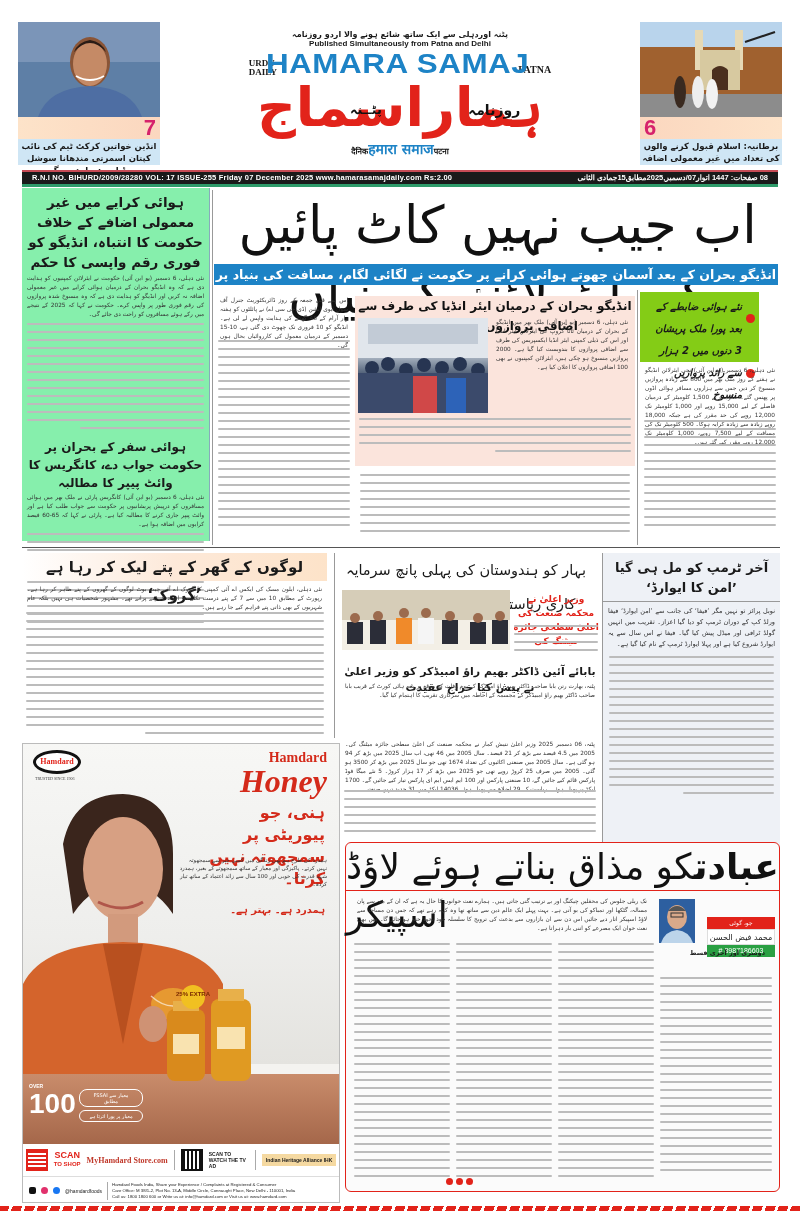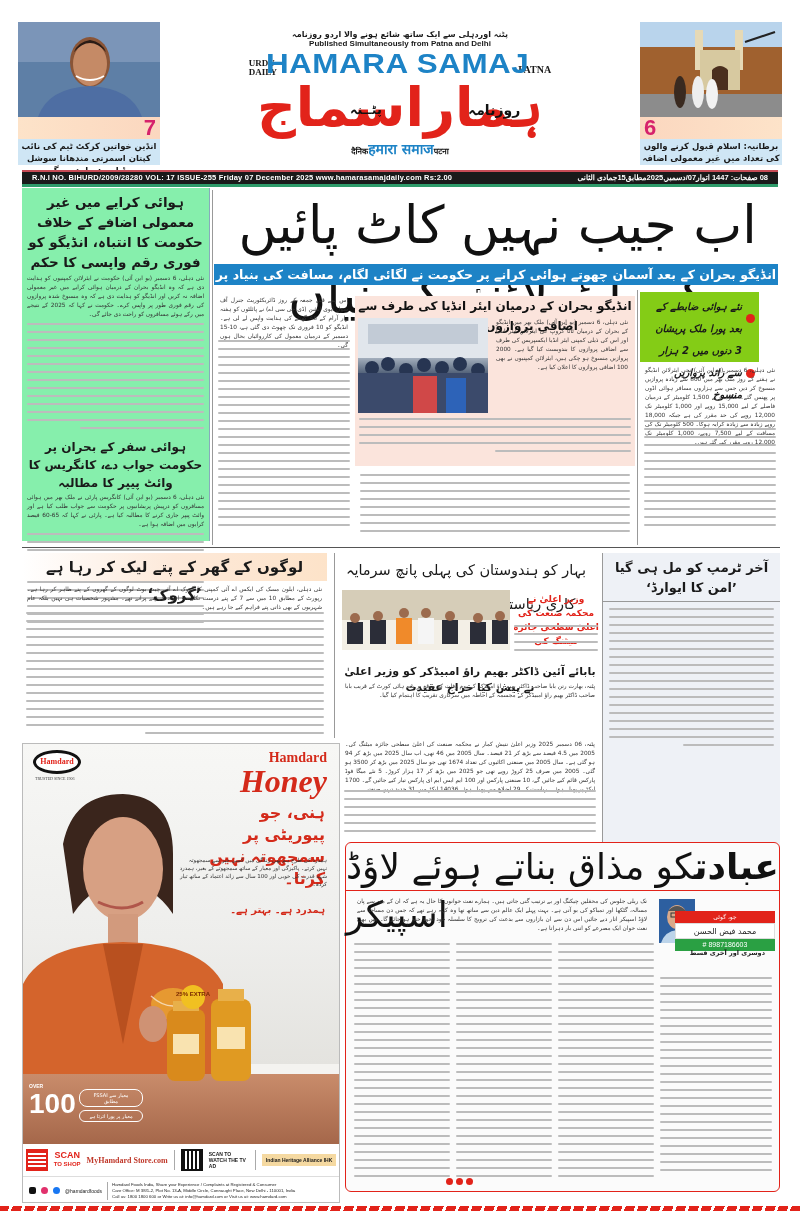--- a/index.html
+++ b/index.html
@@ -91,21 +91,21 @@
   .scan-red { color: #e2231a; font-size: 9px; line-height: 9px; text-align: center; }
   .ad-foot { position: absolute; left: 0; top: 432px; width: 100%; height: 28px; background: #fff; border-top: 1px solid #ddd; display: flex; align-items: center; gap: 5px; padding: 0 6px; font: 4.3px/6px "Liberation Sans", sans-serif; color: #222; }
   .social { width: 7px; height: 7px; border-radius: 2px; display: inline-block; }
 
   
   .feat { position: absolute; left: 345px; top: 842px; width: 435px; height: 350px; border: 1px solid #e2231a; border-radius: 6px; background: #fbfbfb; }
   .feat-head { position: absolute; left: 0; top: 0; width: 100%; height: 48px; font-size: 36px; text-align: left; line-height: 48px; border-bottom: 1px solid #e2231a; color: #111; }
   .feat-head b { font-weight: 900; }
   .author { position: absolute; right: 4px; top: 56px; width: 120px; height: 70px; }
   .author .pic { position: absolute; right: 80px; top: 0; width: 36px; height: 44px; background: #2d5fa0; overflow: hidden; }
-  .author .band { position: absolute; right: 0; top: 12px; width: 100px; }
+  .author .band { position: absolute; right: 0; top: 18px; width: 68px; }
   .band .r { background: #e2231a; color: #fff; font-size: 6px; text-align: center; height: 12px; line-height: 12px; }
   .band .w { background: #fff; font-size: 8px; text-align: center; height: 16px; line-height: 16px; border: 1px solid #ddd; }
   .band .g { background: #2aa043; color: #fff; font: 7px/12px "Liberation Sans", sans-serif; text-align: center; height: 12px; }
   .author .episode { position: absolute; right: 10px; top: 50px; font-size: 6.5px; font-weight: bold; direction: rtl; }
   .dots { position: absolute; left: 100px; bottom: 6px; display: flex; gap: 3px; }
   .dots span { width: 7px; height: 7px; border-radius: 50%; background: #e2231a; }
 
   .dashed-red { position: absolute; top: 1206px; left: 0; width: 800px; height: 5px; background: repeating-linear-gradient(110deg,#e2231a 0 9px,#fff 9px 12px); }
 
   .lines { position: absolute; }
@@ -378,20 +378,21 @@
   <i></i>
     <i></i>
     <i></i>
     <i></i>
     <i></i>
     <i></i>
 </div>
 
 <div class="trump-box">
   <div class="trump-head urdu">آخر ٹرمپ کو مل ہی گیا ’امن کا ایوارڈ‘</div>
+  <div class="body-text" style="padding-top:4px;font-size:6.5px;line-height:11px;">نوبل پرائز تو نہیں مگر ’فیفا‘ کی جانب سے ’امن ایوارڈ‘ فیفا ورلڈ کپ کے دوران ٹرمپ کو دیا گیا اعزاز۔ تقریب میں انہیں گولڈ ٹرافی اور میڈل پیش کیا گیا۔ فیفا نے اس سال سے یہ ایوارڈ شروع کیا ہے اور پہلا ایوارڈ ٹرمپ کے نام کیا گیا ہے۔</div>
   <div class="lines" style="position:static;padding:6px 6px 0;">
     <i></i>
       <i></i>
       <i></i>
       <i></i>
       <i></i>
       <i></i>
       <i></i>
       <i></i>
       <i></i>

